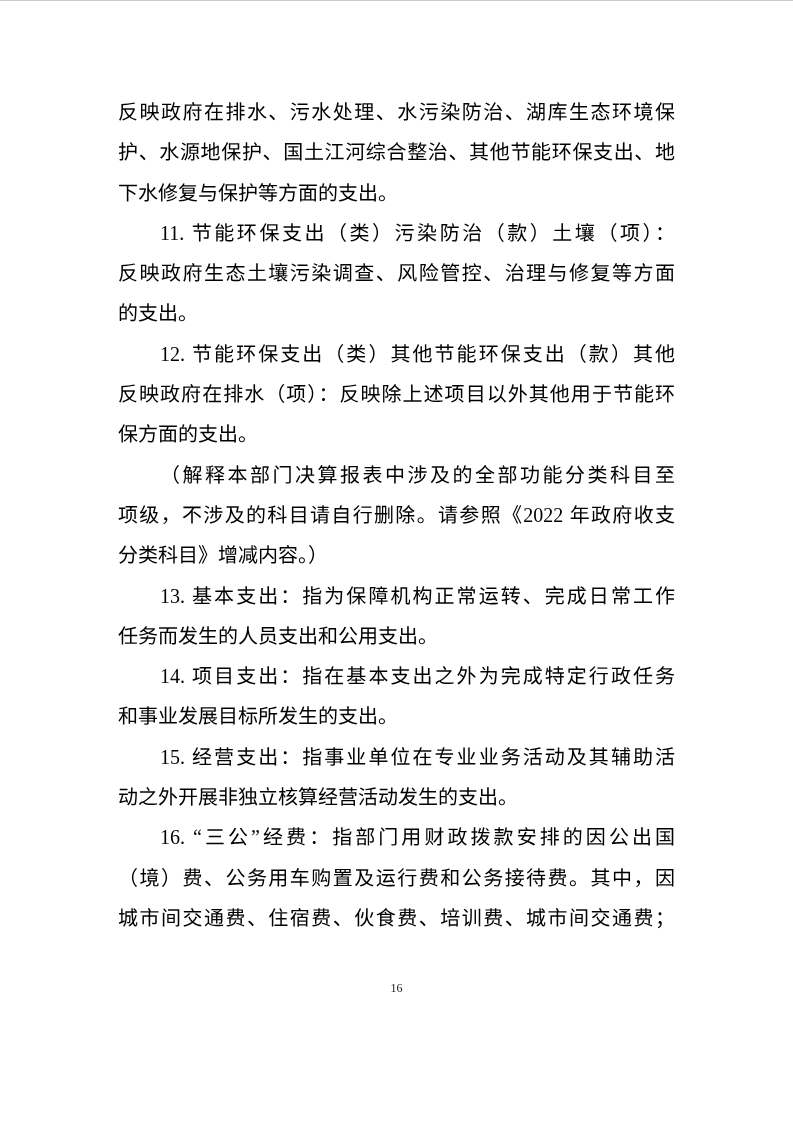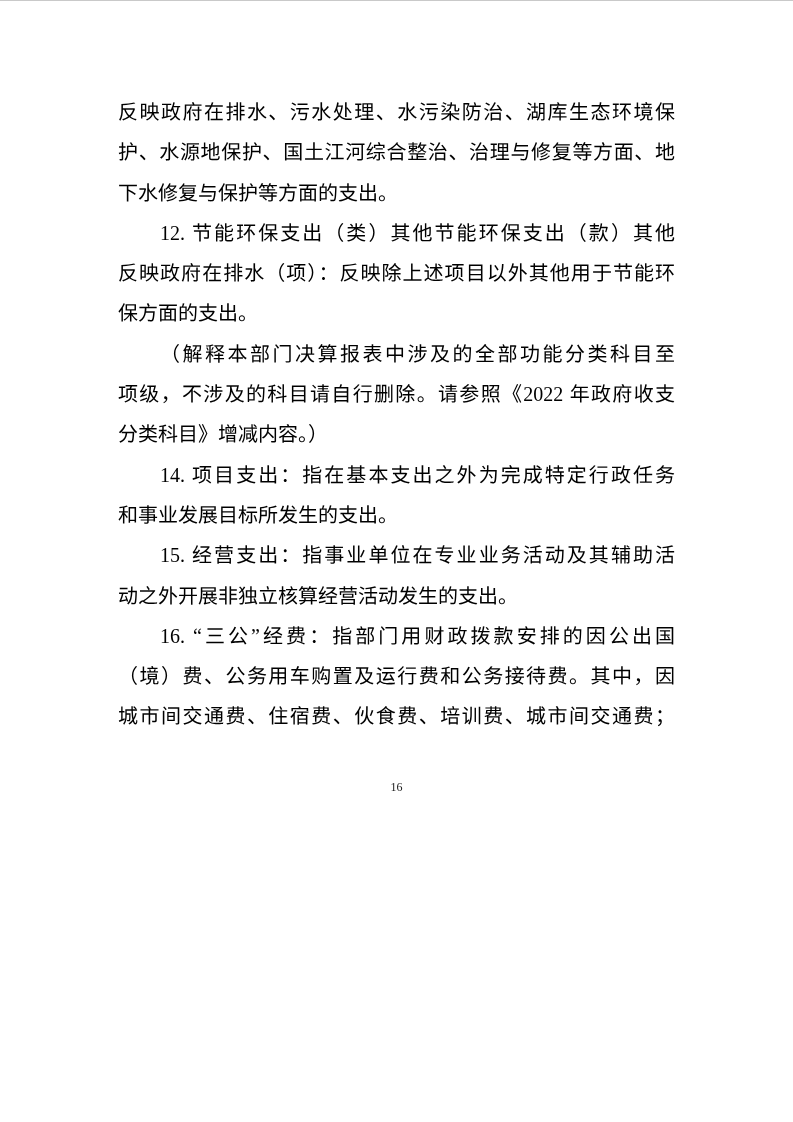--- a/index.html
+++ b/index.html
@@ -55,32 +55,41 @@
   }
 </style>
 </head>
 <body>
 
 <div class="page-edge"></div>
 
 <div class="doc-body">
     <div class="para">
       <span class="line">反映政府在排水、污水处理、水污染防治、湖库生态环境保</span>
-      <span class="line">护、水源地保护、国土江河综合整治、治理与修复等方面、地</span>
+      <span class="line">护、水源地保护、国土江河综合整治、其他节能环保支出、地</span>
       <span class="line final">下水修复与保护等方面的支出。</span>
+    </div>
+    <div class="para">
+      <span class="line indent">11. 节能环保支出（类）污染防治（款）土壤（项）：</span>
+      <span class="line">反映政府生态土壤污染调查、风险管控、治理与修复等方面</span>
+      <span class="line final">的支出。</span>
     </div>
     <div class="para">
       <span class="line indent">12. 节能环保支出（类）其他节能环保支出（款）其他</span>
       <span class="line">反映政府在排水（项）：反映除上述项目以外其他用于节能环</span>
       <span class="line final">保方面的支出。</span>
     </div>
     <div class="para">
       <span class="line indent">（解释本部门决算报表中涉及的全部功能分类科目至</span>
       <span class="line">项级，不涉及的科目请自行删除。请参照《2022 年政府收支</span>
       <span class="line final">分类科目》增减内容。）</span>
+    </div>
+    <div class="para">
+      <span class="line indent">13. 基本支出：指为保障机构正常运转、完成日常工作</span>
+      <span class="line final">任务而发生的人员支出和公用支出。</span>
     </div>
     <div class="para">
       <span class="line indent">14. 项目支出：指在基本支出之外为完成特定行政任务</span>
       <span class="line final">和事业发展目标所发生的支出。</span>
     </div>
     <div class="para">
       <span class="line indent">15. 经营支出：指事业单位在专业业务活动及其辅助活</span>
       <span class="line final">动之外开展非独立核算经营活动发生的支出。</span>
     </div>
     <div class="para">

